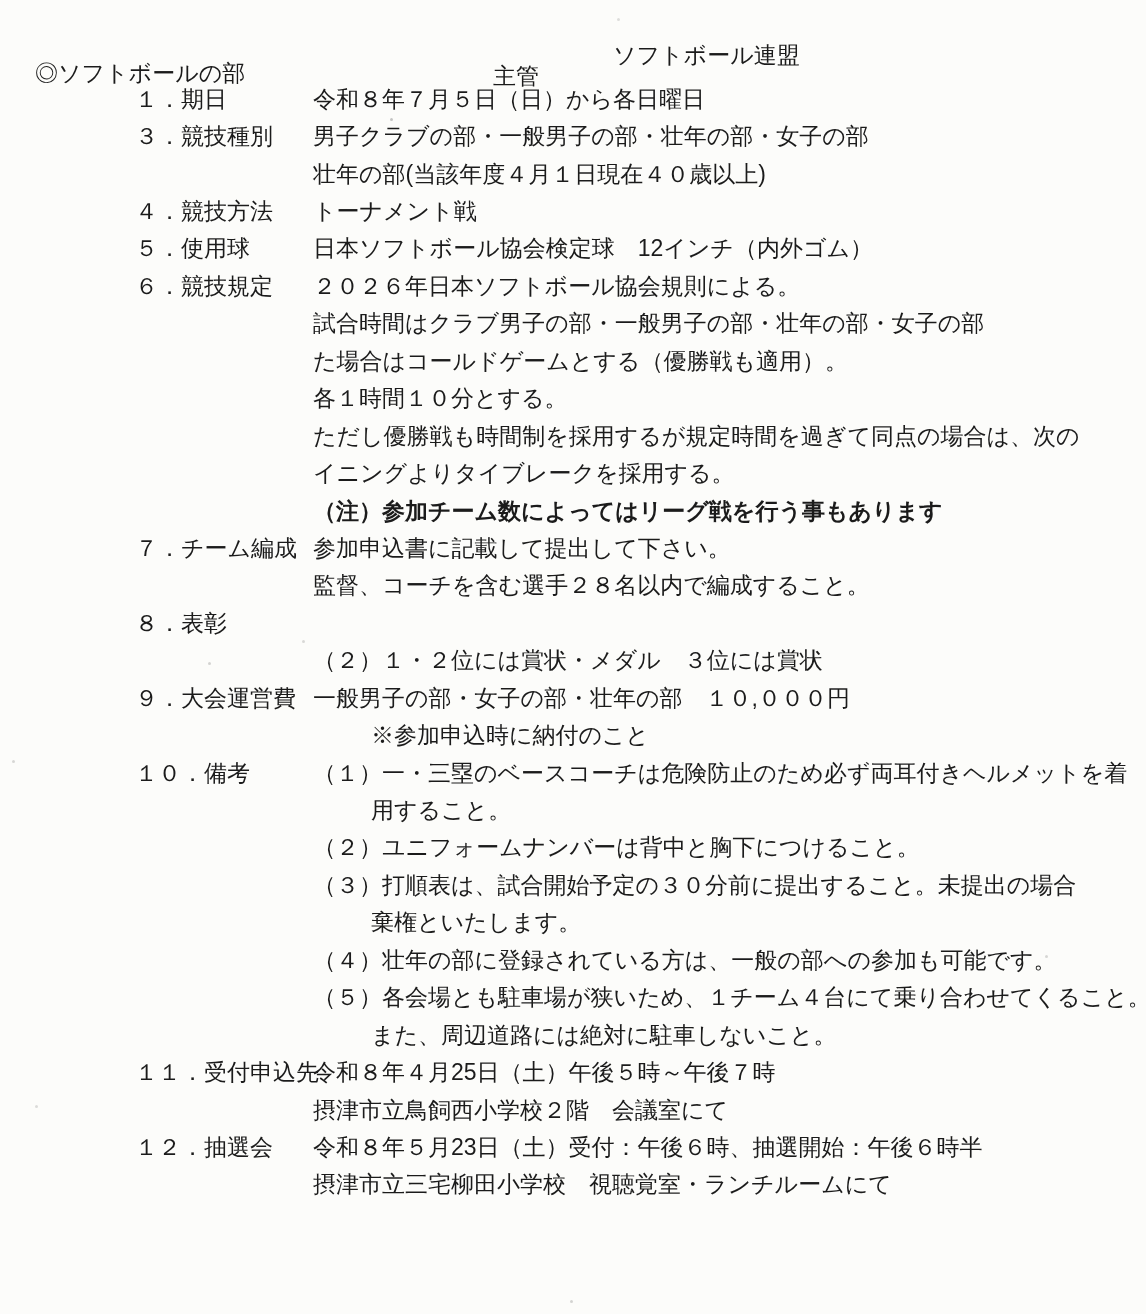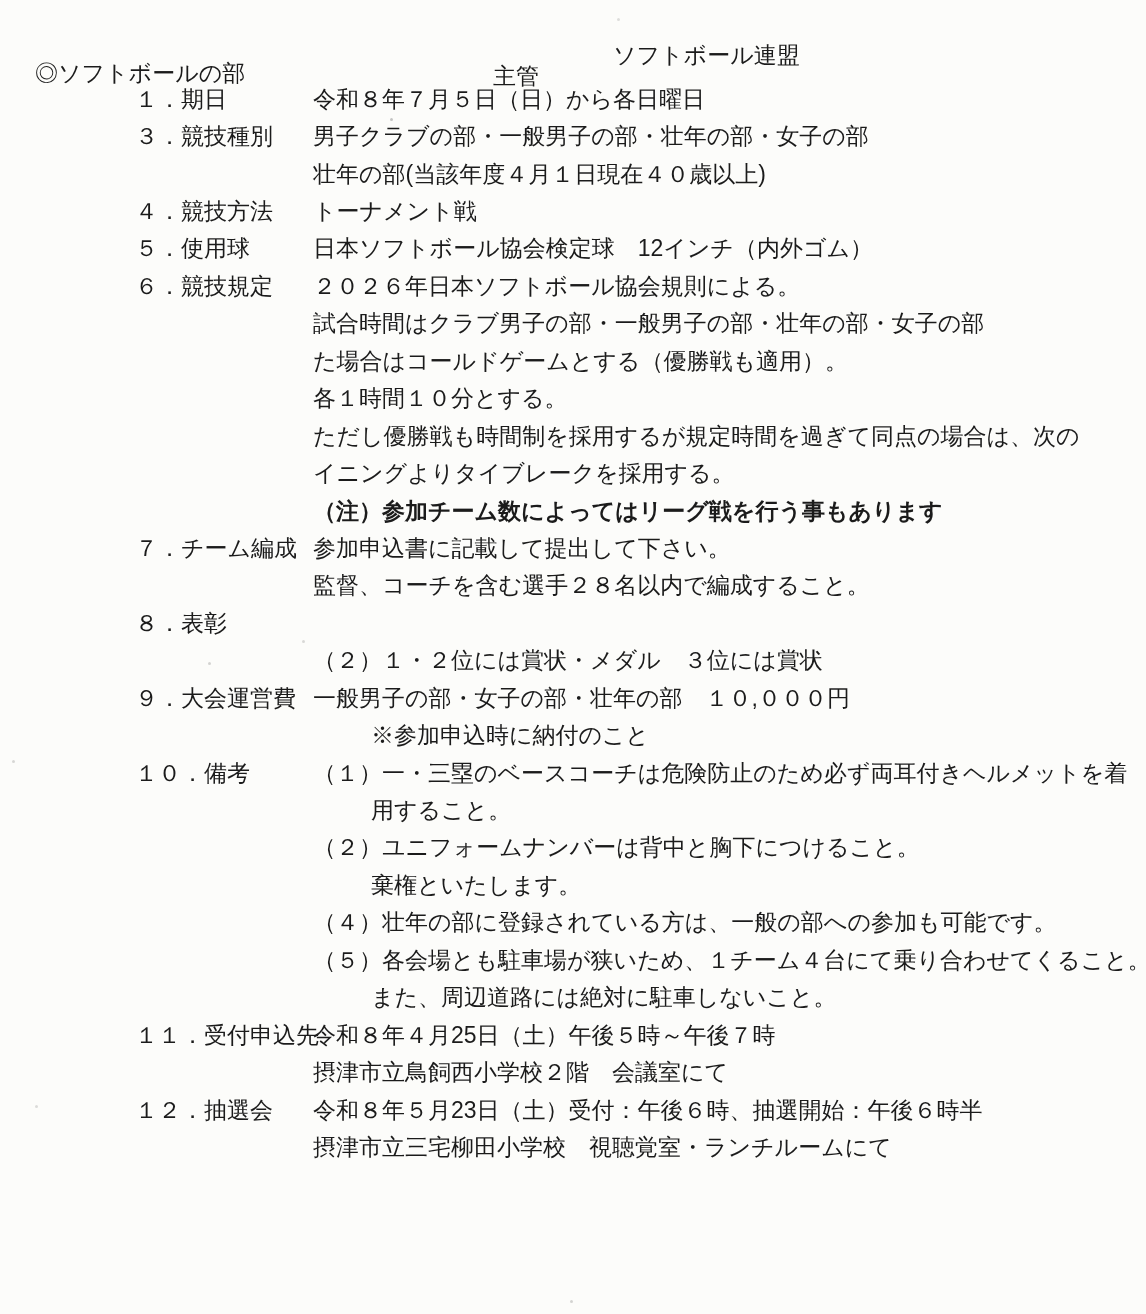--- a/index.html
+++ b/index.html
@@ -136,20 +136,23 @@
       <span class="nl"><span>１０．</span><span>備考</span></span>
       <span class="tx">（１）一・三塁のベースコーチは危険防止のため必ず両耳付きヘルメットを着</span>
     </div>
     <div class="row">
       <span class="tx ind">用すること。</span>
     </div>
     <div class="row">
       <span class="tx">（２）ユニフォームナンバーは背中と胸下につけること。</span>
     </div>
     <div class="row">
+      <span class="tx">（３）打順表は、試合開始予定の３０分前に提出すること。未提出の場合</span>
+    </div>
+    <div class="row">
       <span class="tx ind">棄権といたします。</span>
     </div>
     <div class="row">
       <span class="tx">（４）壮年の部に登録されている方は、一般の部への参加も可能です。</span>
     </div>
     <div class="row">
       <span class="tx">（５）各会場とも駐車場が狭いため、１チーム４台にて乗り合わせてくること。</span>
     </div>
     <div class="row">
       <span class="tx ind">また、周辺道路には絶対に駐車しないこと。</span>

